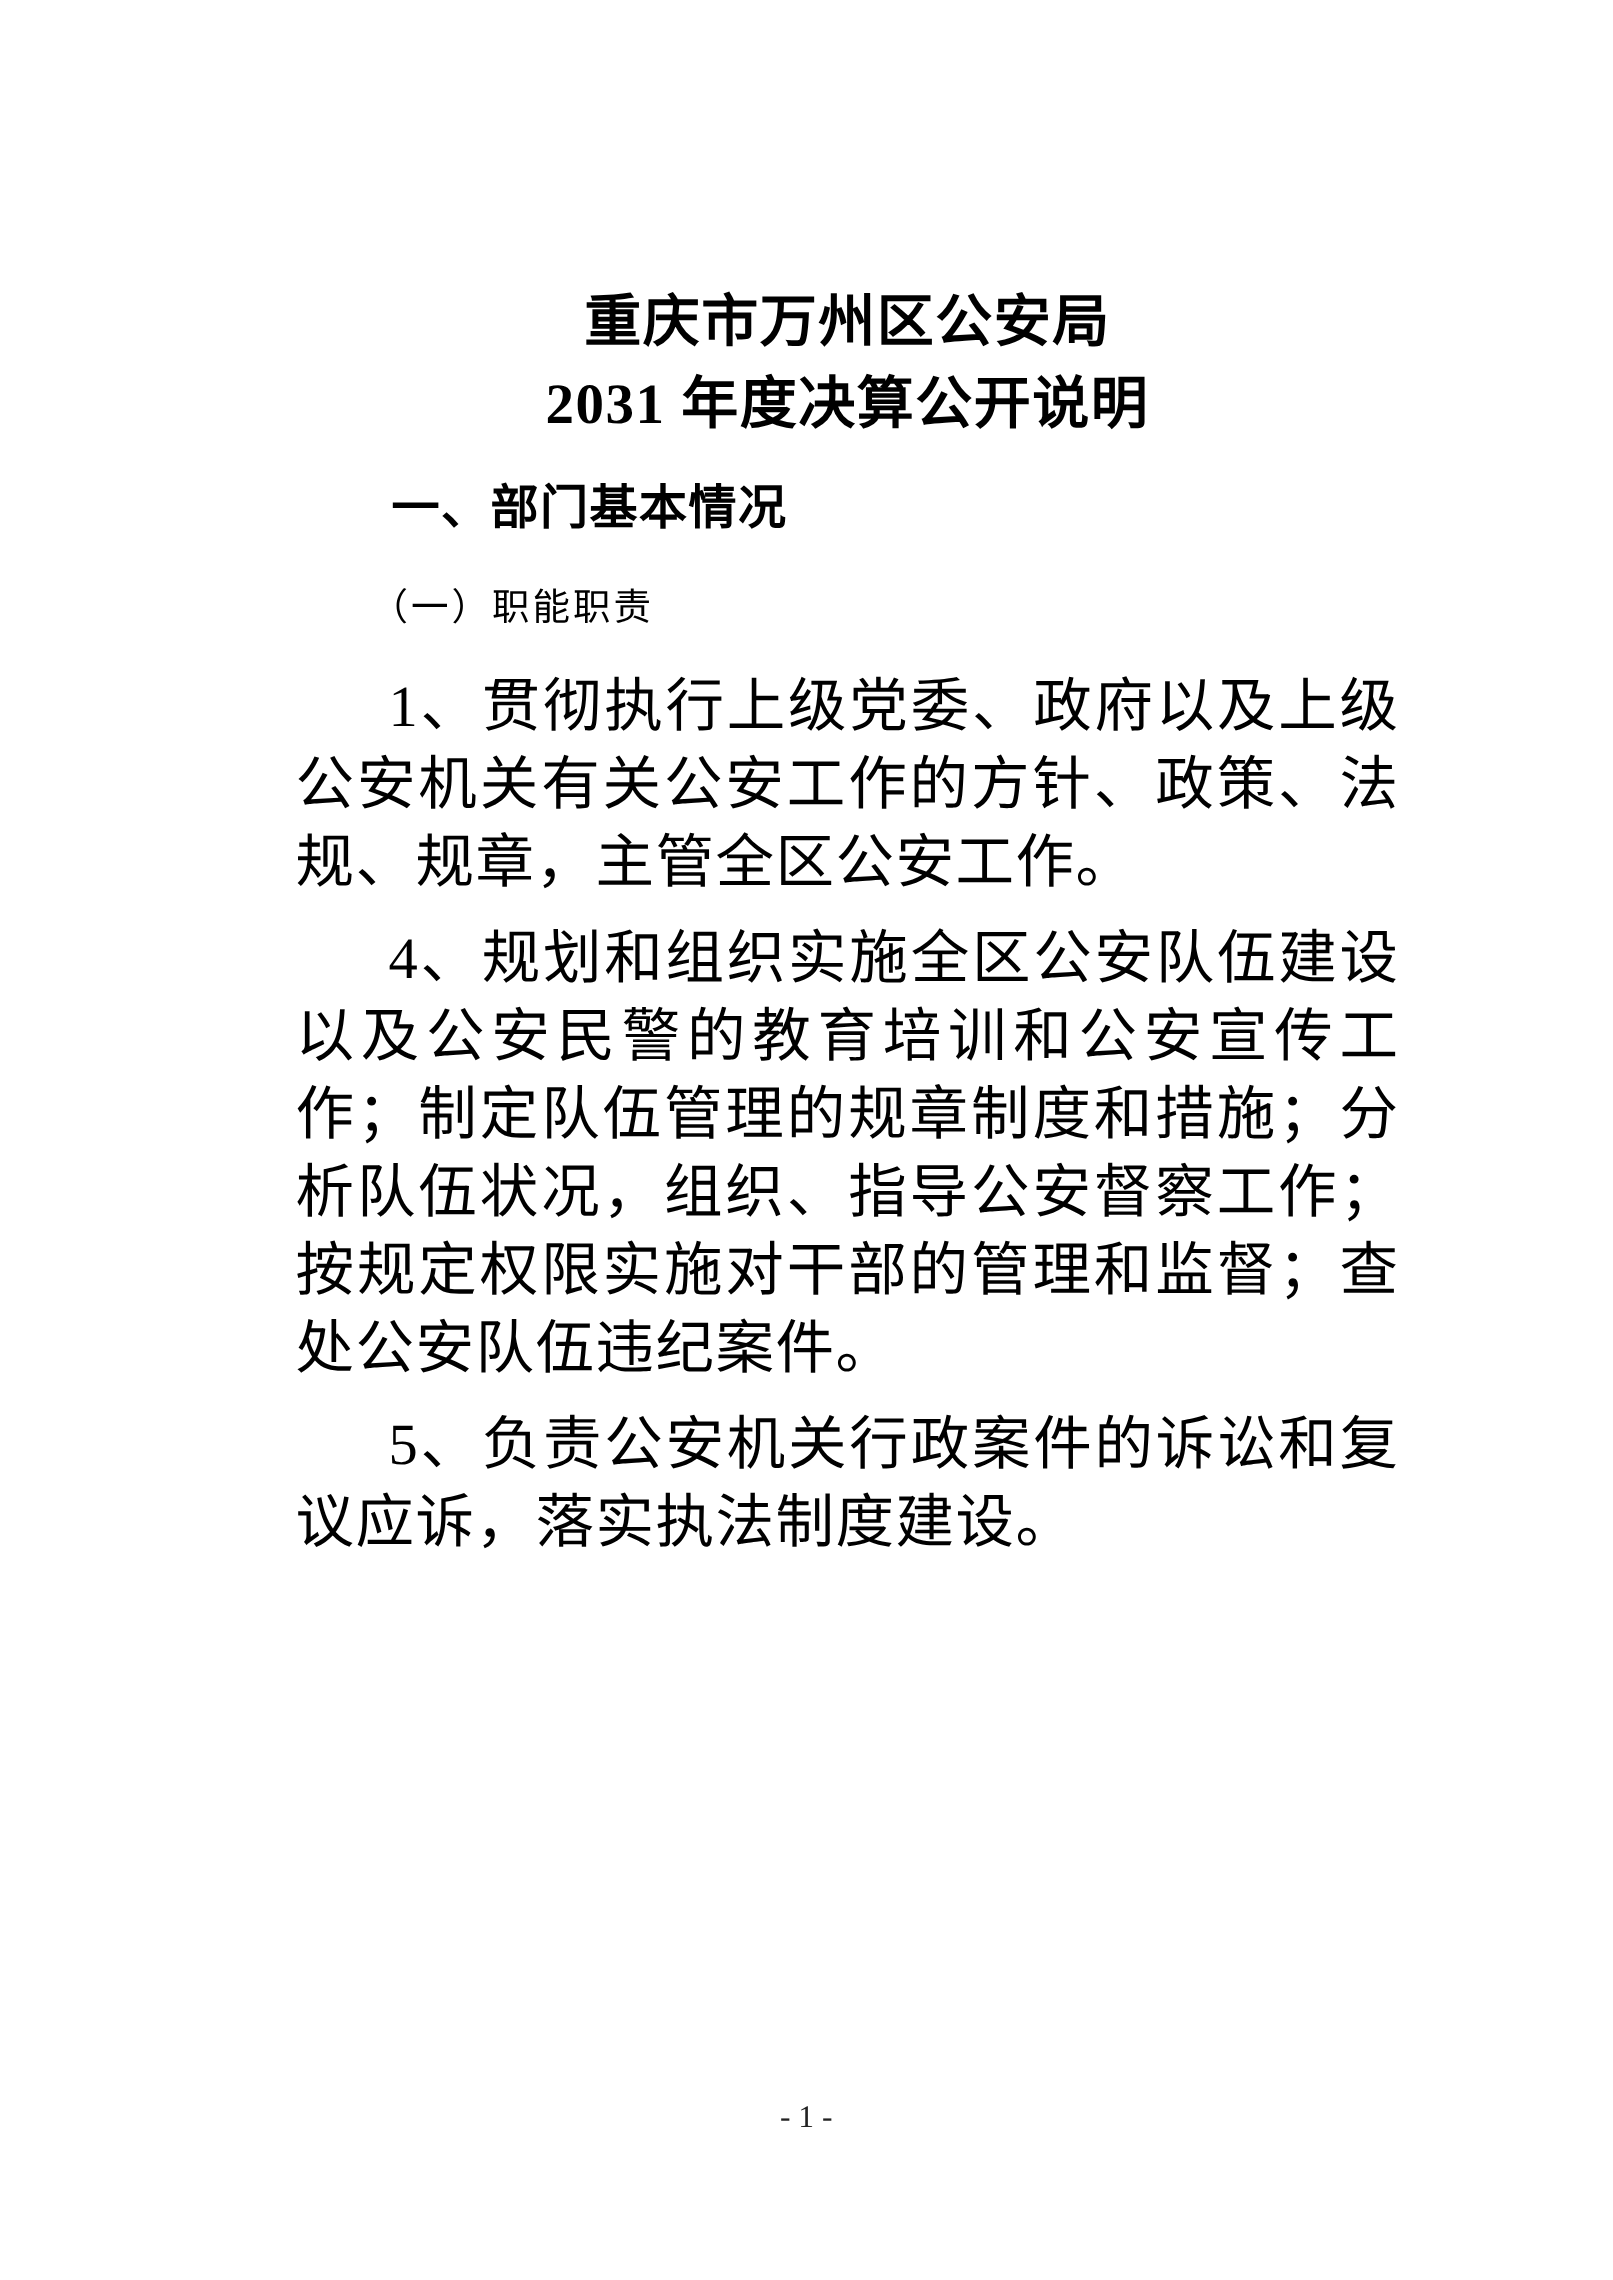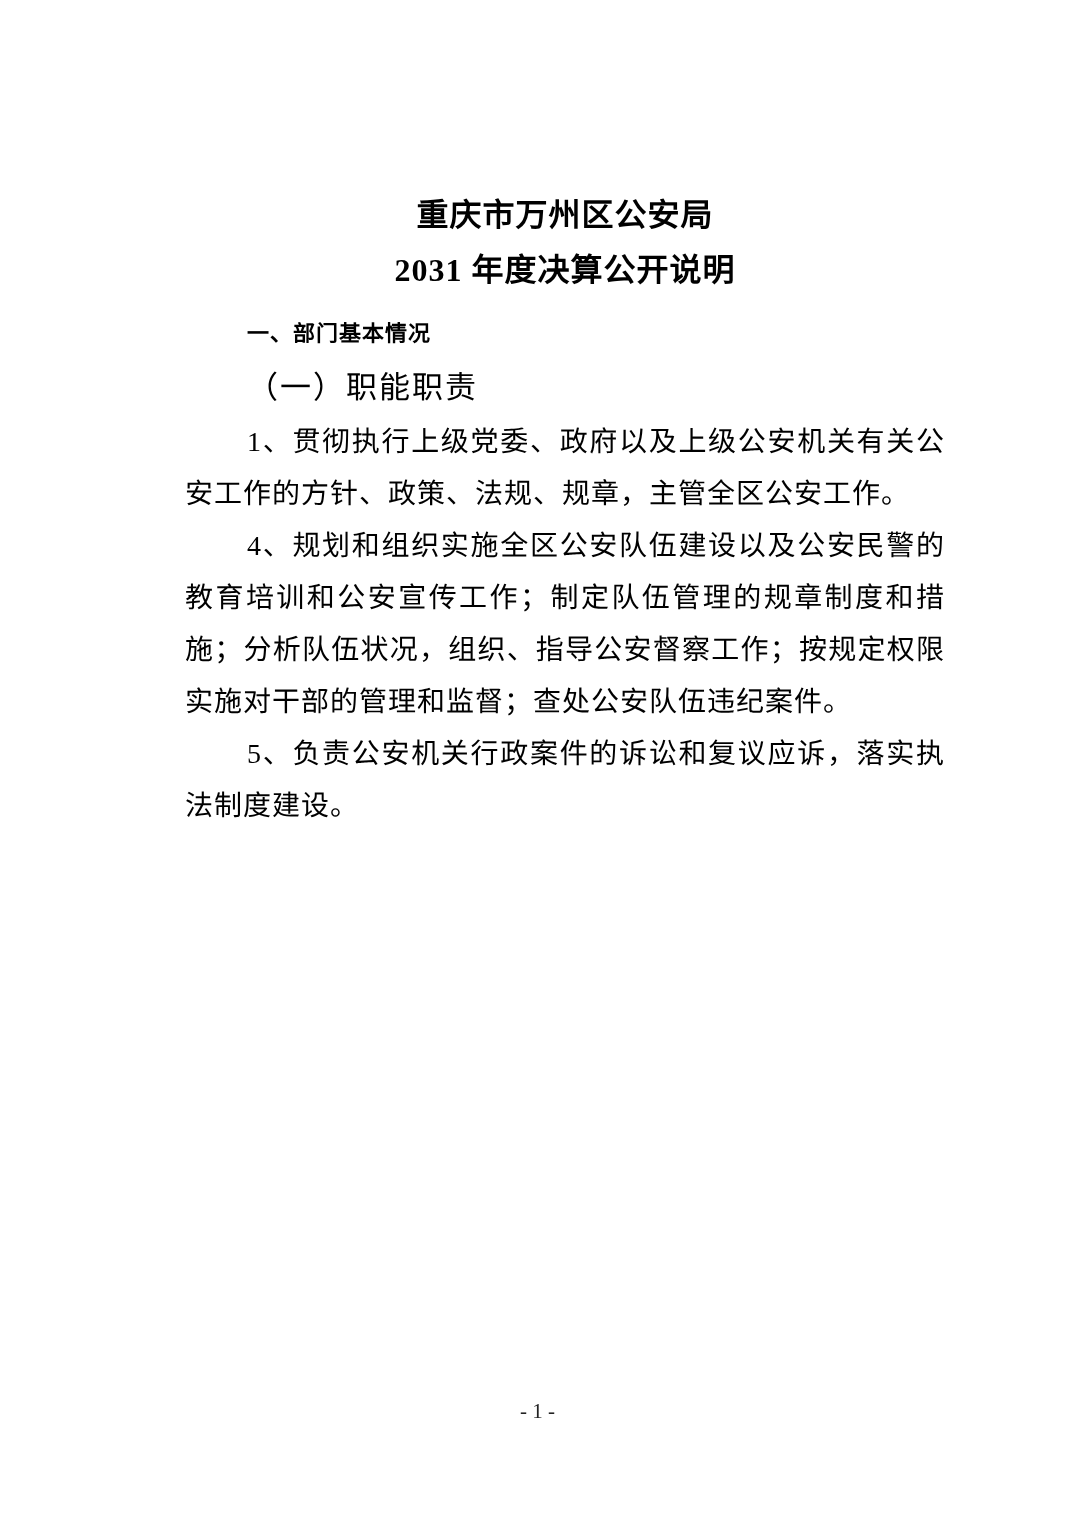--- a/index.html
+++ b/index.html
@@ -18,50 +18,50 @@
   }
   .content {
     position: absolute;
     left: 185px;
     top: 188px;
     width: 760px;
   }
   .doc-title {
     margin: 0 0 10px 0;
     text-align: center;
-    font-size: 32px;
+    font-size: 38px;
     font-weight: bold;
     line-height: 55px;
     font-family: "Liberation Serif", serif;
     letter-spacing: 1px;
   }
   .doc-title .title-line {
     display: block;
   }
   .section-heading {
-    margin: 0;
+    margin: 14px;
     font-family: "Liberation Sans", sans-serif;
     font-weight: bold;
-    font-size: 22px;
+    font-size: 32px;
     line-height: 52px;
     text-indent: 62px;
     letter-spacing: 1px;
   }
   .subsection-heading {
     margin: 0;
     font-family: Liberation Serif, serif;
     font-weight: normal;
-    font-size: 31px;
+    font-size: 25px;
     line-height: 56px;
     text-indent: 62px;
     letter-spacing: 2px;
   }
   .body-para {
-    margin: 0;
-    font-size: 28px;
+    margin: 12px;
+    font-size: 39px;
     line-height: 52px;
     text-align: justify;
     text-indent: 62px;
     letter-spacing: 1px;
   }
   .footer {
     position: absolute;
     left: 0;
     top: 1396px;
     width: 100%;

